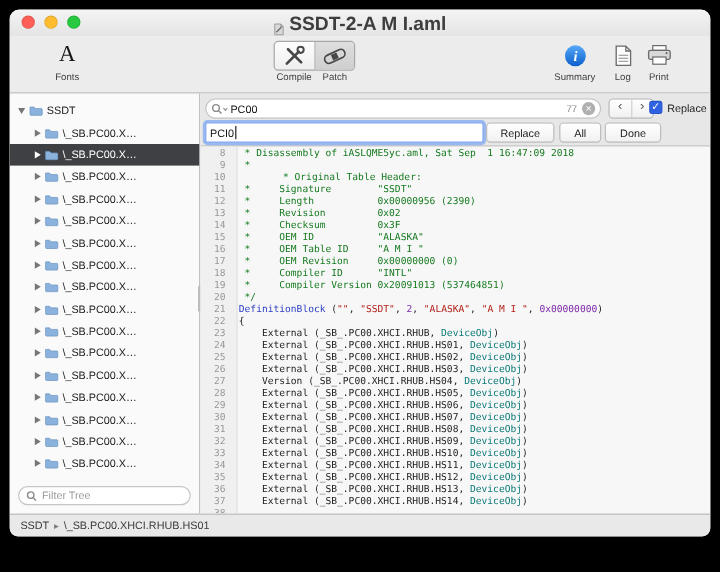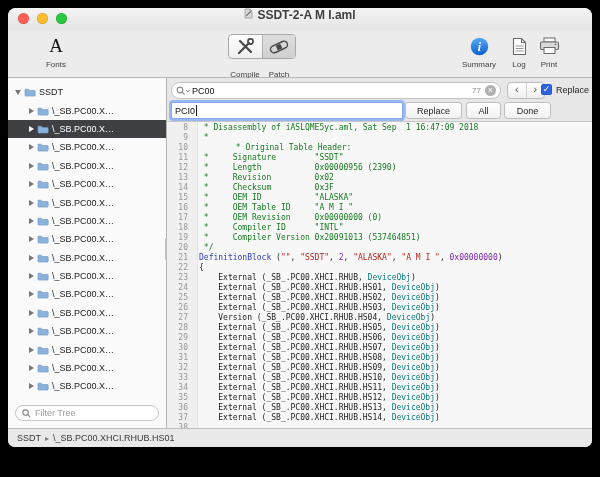--- a/index.html
+++ b/index.html
@@ -8,37 +8,37 @@
 
   .window { position:absolute; left:8px; top:8px; width:584px; height:439px;
             background:#ececec; border-radius:8px 8px 7px 7px; overflow:hidden;
             box-shadow:0 12px 30px rgba(0,0,0,.65); }
 
   
   .titlebar { height:22px; position:relative; background:linear-gradient(#f4f4f4,#e4e4e4); }
   .traffic { position:absolute; left:10px; top:5px; display:flex; gap:8px; }
   .dot { width:11px; height:11px; border-radius:50%; box-shadow:inset 0 0 0 .5px rgba(0,0,0,.18); }
   .titlewrap { position:absolute; left:0; right:0; top:0; height:22px; display:flex;
-               align-items:flex-start; justify-content:center; gap:4px;
-               font-size:12px; font-weight:bold; color:#3e3e3e; }
+               align-items:flex-end; justify-content:center; gap:4px;
+               font-size:16px; font-weight:bold; color:#3e3e3e; }
 
   
   .toolbar { height:48px; position:relative; background:#ececec; border-bottom:1px solid #b6b6b6; }
   .tb-item { position:absolute; top:3px; text-align:center; }
   .tb-icon { height:26px; display:flex; align-items:center; justify-content:center; }
   .tb-label { display:block; font-size:8px; color:#3f3f3f; margin-top:1px; }
   .fonts { left:30px; width:36px; }
   .fonts-glyph { font-family:"Liberation Serif", serif; font-size:19px; color:#161616; line-height:24px; }
   .seg-wrap { position:absolute; left:220px; top:4px; width:68px; }
   .seg-control { height:25px; display:flex; border:1px solid #a8a8a8; border-radius:4px;
                  overflow:hidden; background:linear-gradient(#fdfdfd,#efefef); }
   .seg { flex:1; display:flex; align-items:center; justify-content:center; }
   .seg + .seg { border-left:1px solid #b0b0b0; }
   .seg.pressed { background:linear-gradient(#dedede,#cfcfcf); }
-  .seg-labels { display:flex; margin-top:11px; }
+  .seg-labels { display:flex; margin-top:1px; }
   .seg-labels span { flex:1; font-size:8px; color:#3f3f3f; text-align:center; }
   .summary { left:451px; width:40px; }
   .log { left:496px; width:30px; }
   .print { left:524px; width:34px; }
 
   
   .content { position:absolute; top:70px; left:0; right:0; bottom:19px; display:flex; }
 
   .sidebar { width:159px; position:relative; background:#fafafa; border-right:1px solid #b3b3b3; }
   .tree { position:absolute; top:5px; left:0; right:0; }

